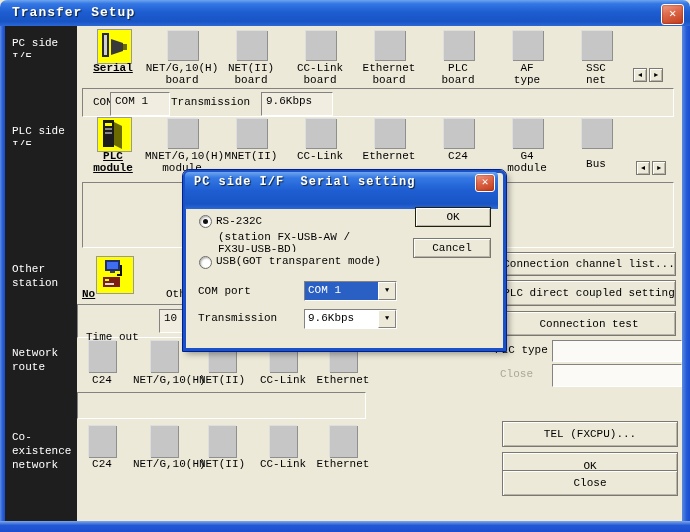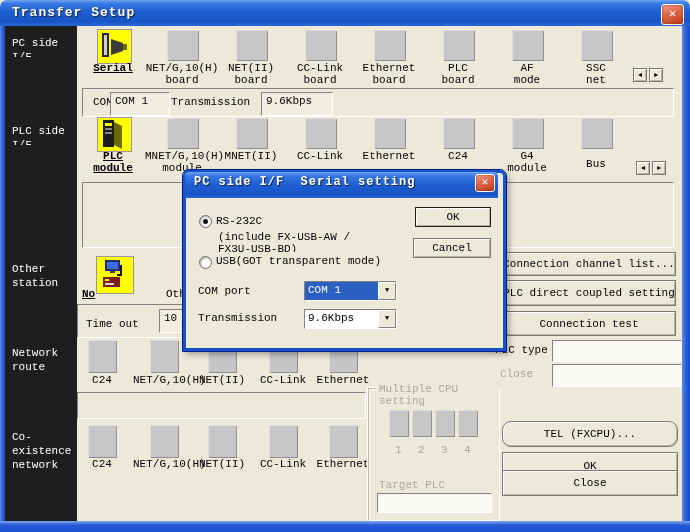--- a/index.html
+++ b/index.html
@@ -47,21 +47,21 @@
   .combo{display:flex;border:1px solid;border-color:#848280 #fff #fff #848280;background:#fff;height:18px;}
   .combo .val{flex:1;padding:2px 3px;overflow:hidden;white-space:pre;}
   .combo .val.hilite{background:#2A5FC4;color:#fff;}
   .combo .drop{width:16px;background:#ECE9D8;border:1px solid;border-color:#fff #848280 #848280 #fff;font-size:7px;text-align:center;line-height:15px;cursor:pointer;}
   .modal{
     left:183px;top:170px;width:317px;height:175px;z-index:50;
     background:#ECE9D8;border:3px solid #1A50C8;outline:1px solid #00218C;
     border-radius:6px 6px 0 0;box-shadow:3px 3px 6px rgba(0,0,0,.35);
   }
   .mtitle{
-    left:-1px;top:-1px;width:313px;height:26px;
+    left:-1px;top:-1px;width:313px;height:37px;
     background:linear-gradient(180deg,#6FA5EE 0%,#3478E4 16%,#1E5ED2 50%,#1854C4 86%,#2C67D6 100%);
     border-radius:4px 4px 0 0;
     text-decoration:underline;
   }
   .mtitletxt{left:9px;top:3px;color:#fff;font-weight:bold;font-size:12px;letter-spacing:1px;text-shadow:1px 1px 1px #123;white-space:pre;}
   .mx{width:18px;height:16px;line-height:15px;font-size:11px;}
   .groove{border:1px solid;border-color:#b9b6a6 #fff #fff #b9b6a6;box-shadow:inset 1px 1px 0 #fff, -1px -1px 0 #fff;}
   .note{line-height:11px;white-space:pre;}
   .clipnote{height:8px;overflow:hidden;}
 </style>
@@ -117,21 +117,21 @@
 board</div>
     <div class="abs icolbl" style="left:209px;top:36px;width:74px;">NET(II)
 board</div>
     <div class="abs icolbl" style="left:278px;top:36px;width:74px;">CC-Link
 board</div>
     <div class="abs icolbl" style="left:347px;top:36px;width:74px;">Ethernet
 board</div>
     <div class="abs icolbl" style="left:416px;top:36px;width:74px;">PLC
 board</div>
     <div class="abs icolbl" style="left:485px;top:36px;width:74px;">AF
-mode</div>
+type</div>
     <div class="abs icolbl" style="left:554px;top:36px;width:74px;">SSC
 net</div>
 
     <button class="abs btn arrbtn" style="left:628px;top:42px;">◄</button>
     <button class="abs btn arrbtn" style="left:644px;top:42px;">►</button>
 
     <div class="abs sunk" style="left:77px;top:62px;width:590px;height:27px;">
       <span class="abs" style="left:10px;top:7px;">COM</span>
       <div class="abs sunk" style="left:27px;top:3px;width:50px;height:18px;padding:2px 4px;background:#F1EEE1;">COM 1</div>
       <span class="abs" style="left:88px;top:7px;">Transmission</span>
@@ -180,21 +180,21 @@
         <path d="M24 8 L24 18 L20 18" stroke="#111" stroke-width="2" fill="none"></path>
         <rect x="6" y="20" width="17" height="10" fill="#7c1f10"></rect>
         <rect x="8" y="22" width="4" height="2" fill="#FFFF00"></rect>
         <rect x="8" y="26" width="9" height="2" fill="#d9d9d9"></rect>
       </svg>
     </div>
     <div class="abs sel" style="left:77px;top:262px;">No</div>
     <div class="abs" style="left:161px;top:262px;">Oth</div>
 
     <div class="abs sunk" style="left:72px;top:278px;width:315px;height:32px;">
-      <span class="abs" style="left:8px;top:13px;">Time out</span>
+      <span class="abs" style="left:8px;top:26px;">Time out</span>
       <div class="abs sunk" style="left:81px;top:4px;width:46px;height:18px;padding:2px 4px;background:#F1EEE1;">10</div>
     </div>
 
     <div class="abs sq" style="left:83px;top:314px;width:28px;height:32px;"></div>
     <div class="abs sq" style="left:145px;top:314px;width:28px;height:32px;"></div>
     <div class="abs sq" style="left:203px;top:314px;width:28px;height:32px;"></div>
     <div class="abs sq" style="left:264px;top:314px;width:28px;height:32px;"></div>
     <div class="abs sq" style="left:324px;top:314px;width:28px;height:32px;"></div>
 
     <div class="abs icolbl" style="left:66px;top:348px;width:62px;">C24</div>
@@ -211,59 +211,46 @@
     <div class="abs sq" style="left:264px;top:399px;width:28px;height:32px;"></div>
     <div class="abs sq" style="left:324px;top:399px;width:28px;height:32px;"></div>
 
     <div class="abs icolbl" style="left:66px;top:432px;width:62px;">C24</div>
     <div class="abs icolbl" style="left:128px;top:432px;width:62px;">NET/G,10(H)</div>
     <div class="abs icolbl" style="left:186px;top:432px;width:62px;">NET(II)</div>
     <div class="abs icolbl" style="left:247px;top:432px;width:62px;">CC-Link</div>
     <div class="abs icolbl" style="left:307px;top:432px;width:62px;">Ethernet</div>
 
 
-    <div class="abs groove" style="left:363px;top:362px;width:130px;height:131px;">
-      <span class="abs gray" style="left:8px;top:-6px;background:#ECE9D8;padding:0 2px;">Multiple CPU setting</span>
-      <div class="abs sq" style="left:20px;top:21px;width:19px;height:26px;"></div>
-      <div class="abs sq" style="left:43px;top:21px;width:19px;height:26px;"></div>
-      <div class="abs sq" style="left:66px;top:21px;width:19px;height:26px;"></div>
-      <div class="abs sq" style="left:89px;top:21px;width:19px;height:26px;"></div>
-      <span class="abs gray" style="left:26px;top:55px;">1</span>
-      <span class="abs gray" style="left:49px;top:55px;">2</span>
-      <span class="abs gray" style="left:72px;top:55px;">3</span>
-      <span class="abs gray" style="left:95px;top:55px;">4</span>
-      <span class="abs gray" style="left:10px;top:90px;">Target PLC</span>
-      <div class="abs wfield" style="left:8px;top:104px;width:113px;height:18px;"></div>
-    </div>
 
     <button class="abs btn" style="left:497px;top:226px;width:174px;height:24px;">Connection channel list...</button>
     <button class="abs btn" style="left:497px;top:254px;width:174px;height:26px;">PLC direct coupled setting</button>
     <button class="abs btn" style="left:497px;top:285px;width:174px;height:25px;">Connection test</button>
 
     <span class="abs" style="left:490px;top:318px;">PLC type</span>
     <div class="abs wfield" style="left:547px;top:314px;width:128px;height:20px;"></div>
     <span class="abs gray" style="left:495px;top:342px;">Close</span>
     <div class="abs wfield" style="left:547px;top:338px;width:128px;height:21px;"></div>
 
-    <button class="abs btn" style="left:497px;top:395px;width:176px;height:26px;border-radius:9px;">TEL (FXCPU)...</button>
+    <button class="abs btn" style="left:497px;top:395px;width:176px;height:26px;">TEL (FXCPU)...</button>
     <button class="abs btn" style="left:497px;top:426px;width:176px;height:27px;">OK</button>
     <button class="abs btn" style="left:497px;top:444px;width:176px;height:26px;">Close</button>
   </div>
 
   <div class="abs modal">
     <div class="abs mtitle">
       <div class="abs mtitletxt">PC side I/F  Serial setting</div>
       <div class="abs xbtn mx" style="left:290px;top:2px;">
         <span>✕</span>
       </div>
     </div>
 
     <div class="abs radio on" style="left:13px;top:42px;"></div>
     <span class="abs" style="left:30px;top:42px;">RS-232C</span>
-    <div class="abs note" style="left:32px;top:59px;">(include FX-USB-AW /</div>
+    <div class="abs note" style="left:32px;top:59px;">(station FX-USB-AW /</div>
     <div class="abs note clipnote" style="left:32px;top:71px;">FX3U-USB-BD)</div>
 
     <div class="abs radio" style="left:13px;top:83px;"></div>
     <span class="abs" style="left:30px;top:82px;">USB(GOT transparent mode)</span>
 
     <span class="abs" style="left:12px;top:112px;">COM port</span>
     <div class="abs combo" style="left:118px;top:108px;width:91px;">
       <div class="val hilite">COM 1</div>
       <div class="drop">▼</div>
     </div>

